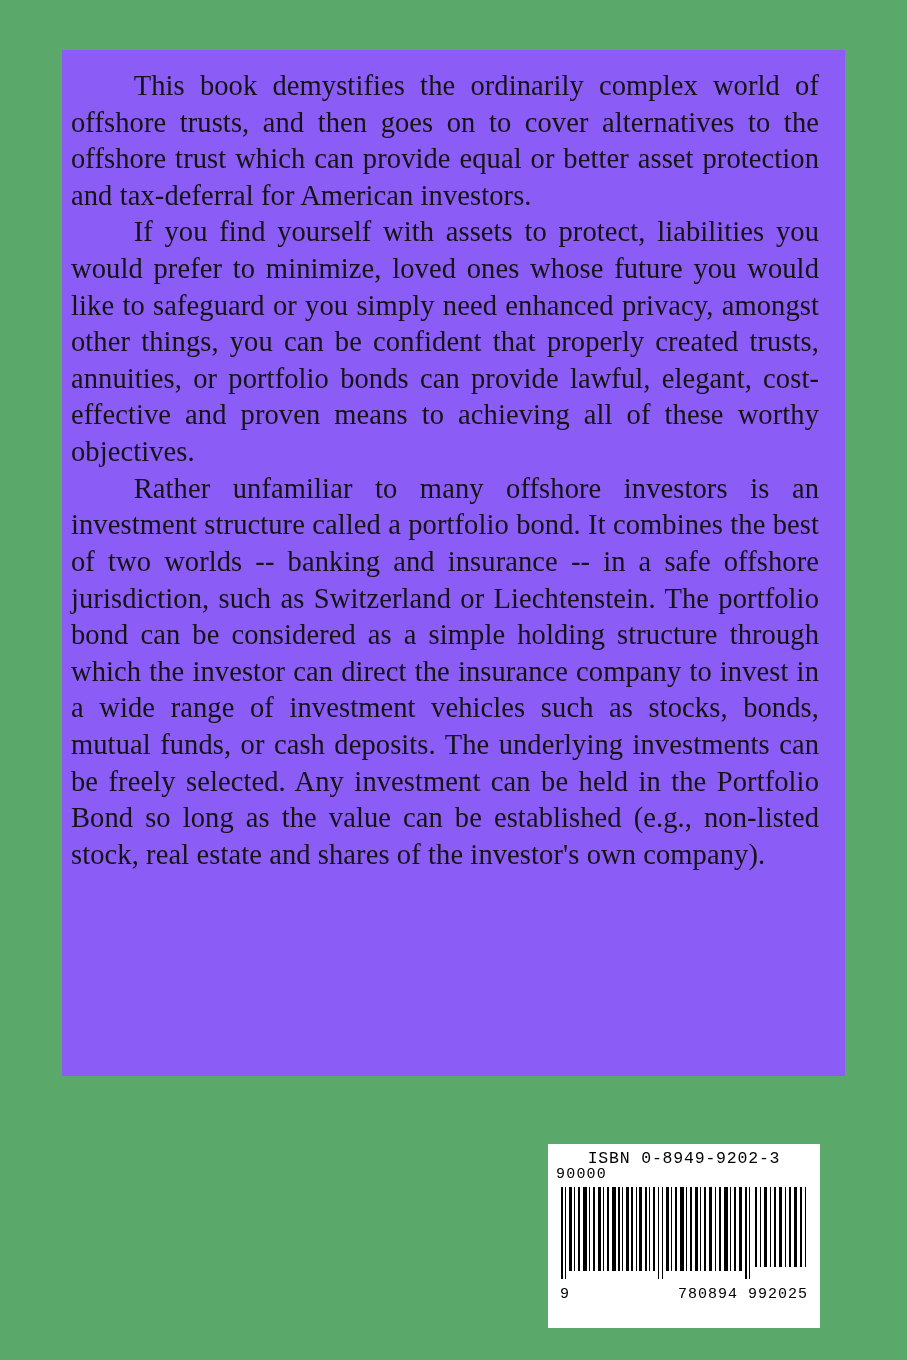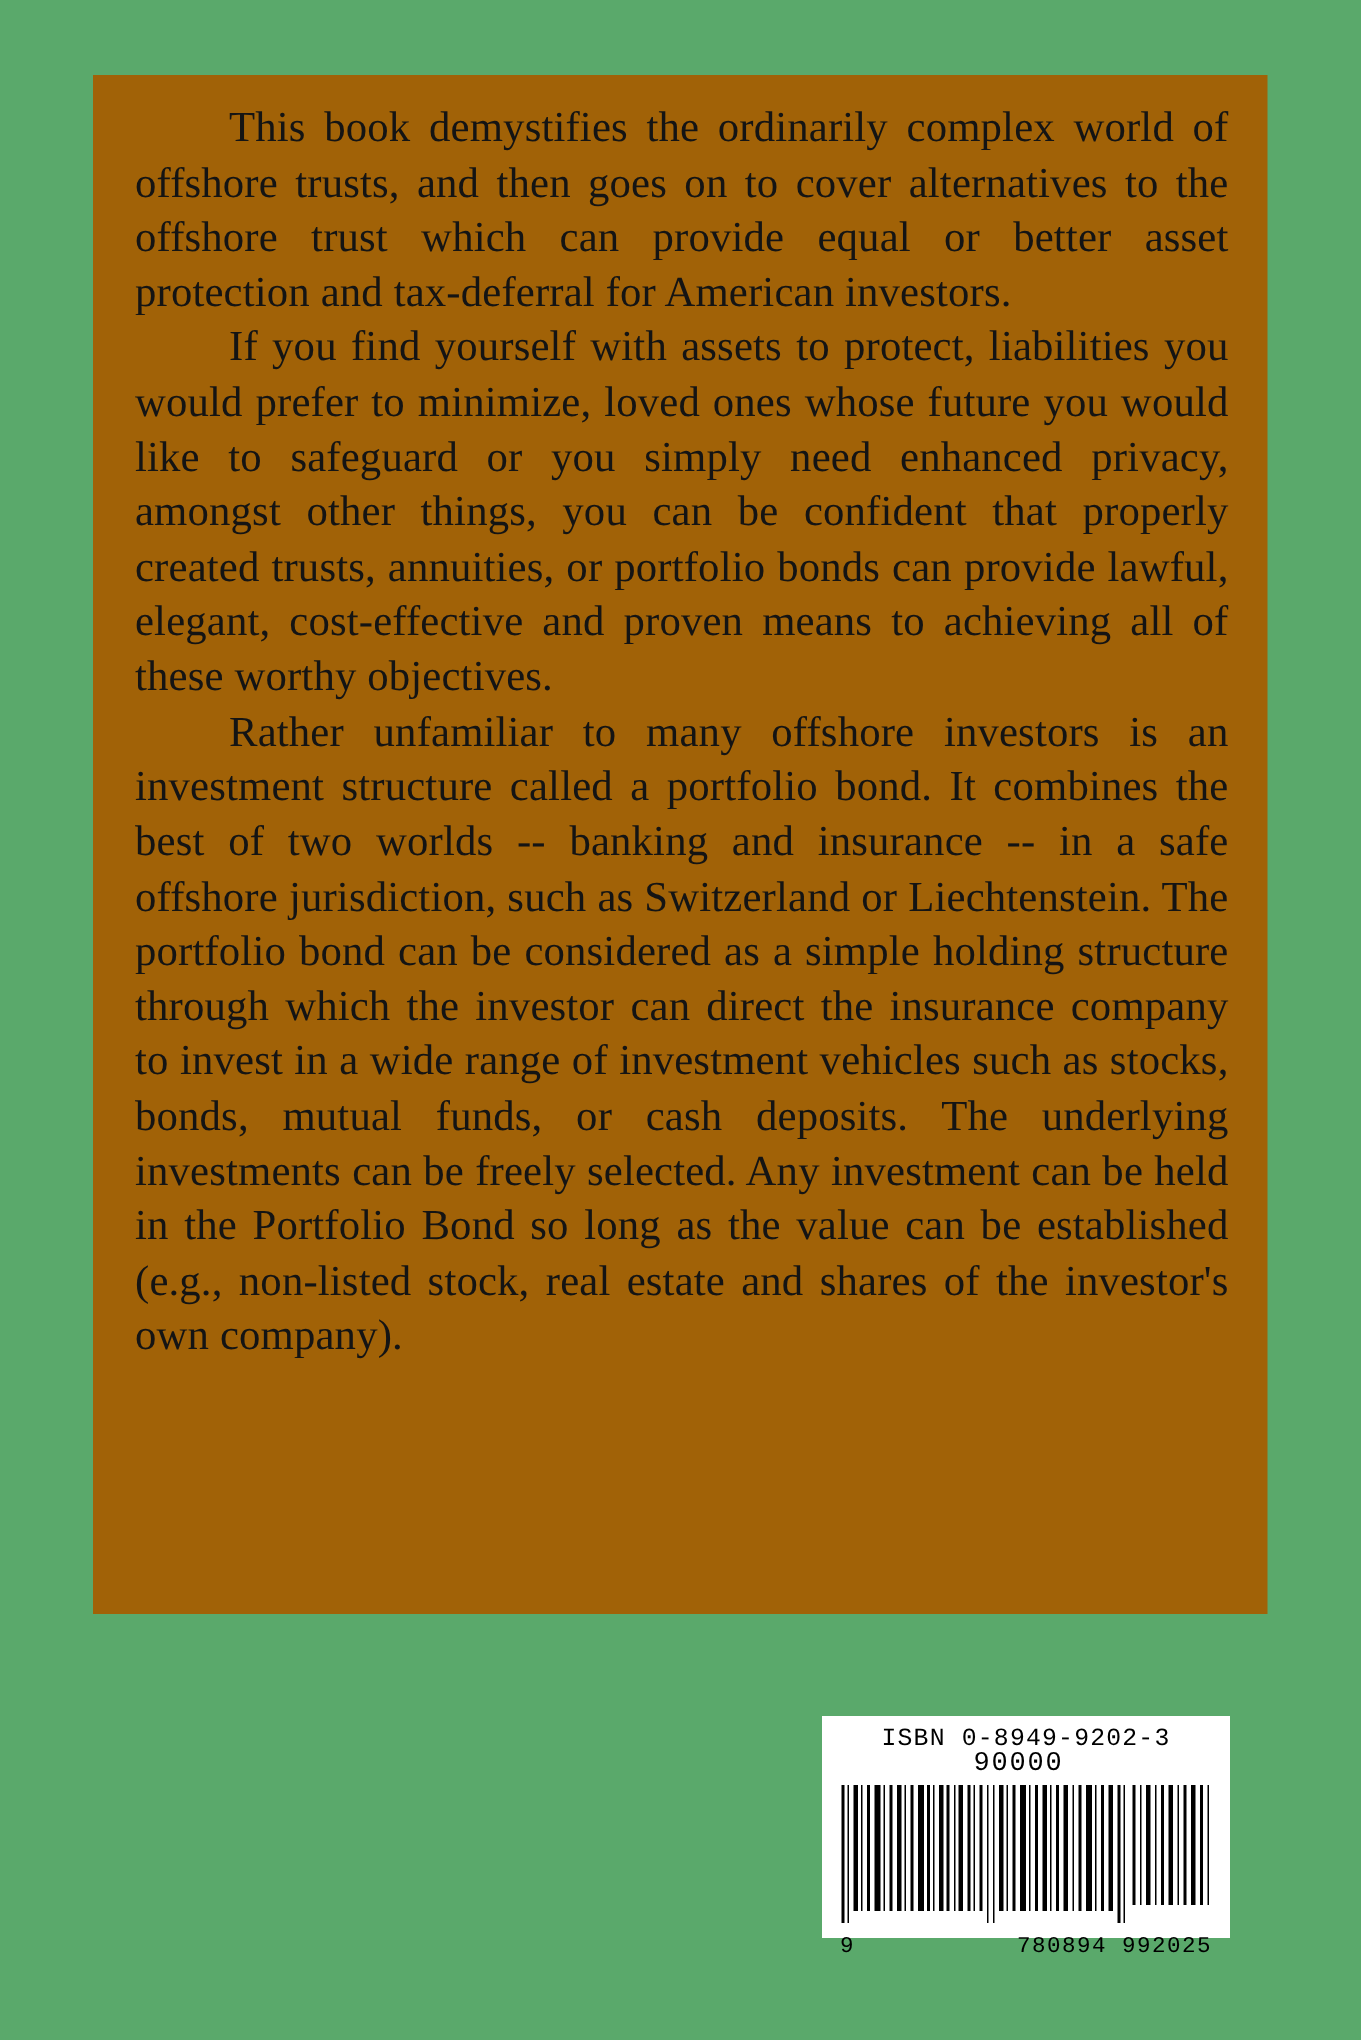--- a/index.html
+++ b/index.html
@@ -18,60 +18,60 @@
     position: absolute;
     inset: 0;
     background: #5aa96b;
   }
   .blurb-panel {
     position: absolute;
     left: 62px;
     top: 50px;
     width: 783px;
     height: 1026px;
-    background: #a16207;
+    background: #8b5cf6;
     box-sizing: border-box;
-    padding: 18px 26px 10px 28px;
+    padding: 18px 26px 10px 9px;
     overflow: hidden;
   }
   .blurb-panel p {
     margin: 0;
     text-indent: 2.2em;
     text-align: justify;
     font-family: "Liberation Serif", serif;
     font-size: 28.5px;
     line-height: 1.285;
     color: #141414;
     letter-spacing: 0.1px;
   }
   .barcode-block {
     position: absolute;
     left: 548px;
     top: 1144px;
     width: 272px;
-    height: 148px;
+    height: 184px;
     background: #ffffff;
     box-sizing: border-box;
     padding: 6px 8px 4px 8px;
   }
   .isbn-line {
     font-family: "Liberation Mono", monospace;
     font-size: 16.5px;
     letter-spacing: 0.8px;
     color: #000;
     text-align: center;
     line-height: 1.05;
     white-space: nowrap;
   }
   .isbn-sub {
     font-family: "Liberation Mono", monospace;
-    font-size: 18px;
+    font-size: 15px;
     letter-spacing: 1.2px;
     color: #000;
-    text-align: center;
+    text-align: left;
     padding-right: 10px;
     line-height: 1.1;
   }
   .bars {
     margin-top: 3px;
     height: 98px;
     display: flex;
     align-items: flex-start;
     justify-content: center;
     gap: 0;

